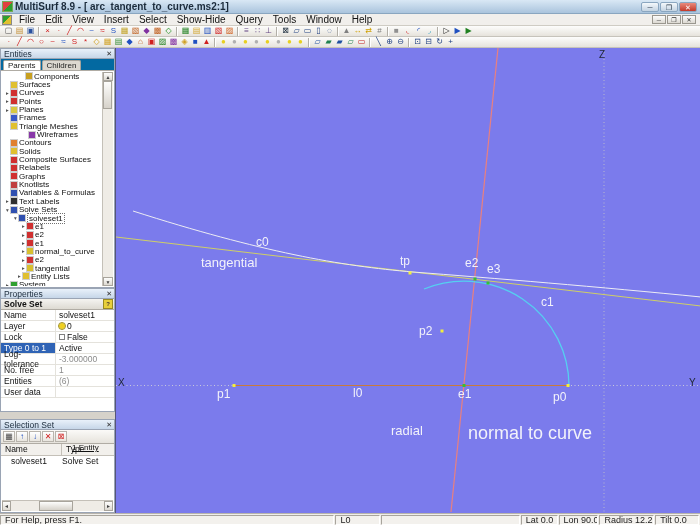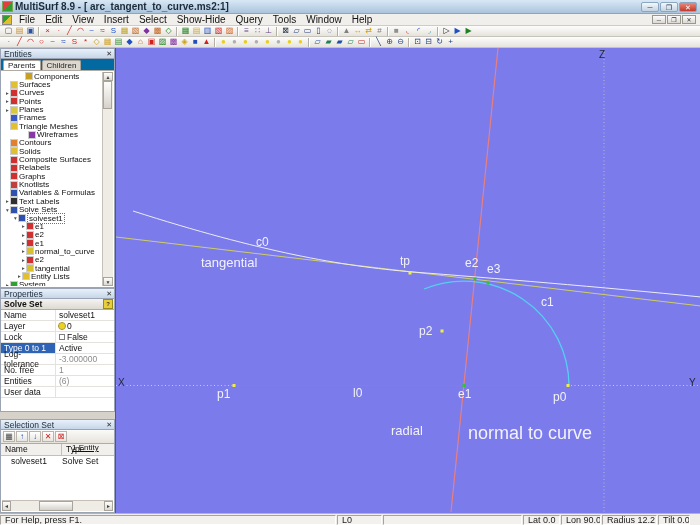--- a/index.html
+++ b/index.html
@@ -515,16 +515,16 @@
   </div>
 
   <div id="statusbar">
 
   <span class="sseg" style="width: 336px;">For Help, press F1.</span>
       <span class="sseg" style="width: 45px;">L0</span>
       <span class="sseg" style="width: 139px;"></span>
       <span class="sseg" style="width: 37px;">Lat 0.0</span>
       <span class="sseg" style="width: 40px;">Lon 90.0</span>
       <span class="sseg" style="width: 55px;">Radius 12.2</span>
-      <span class="sseg" style="width: 32px;">Tilt 0.0</span>
+      <span class="sseg" style="width: 44px;">Tilt 0.0</span>
     </div>
 
 </div>
 
 </body></html>

